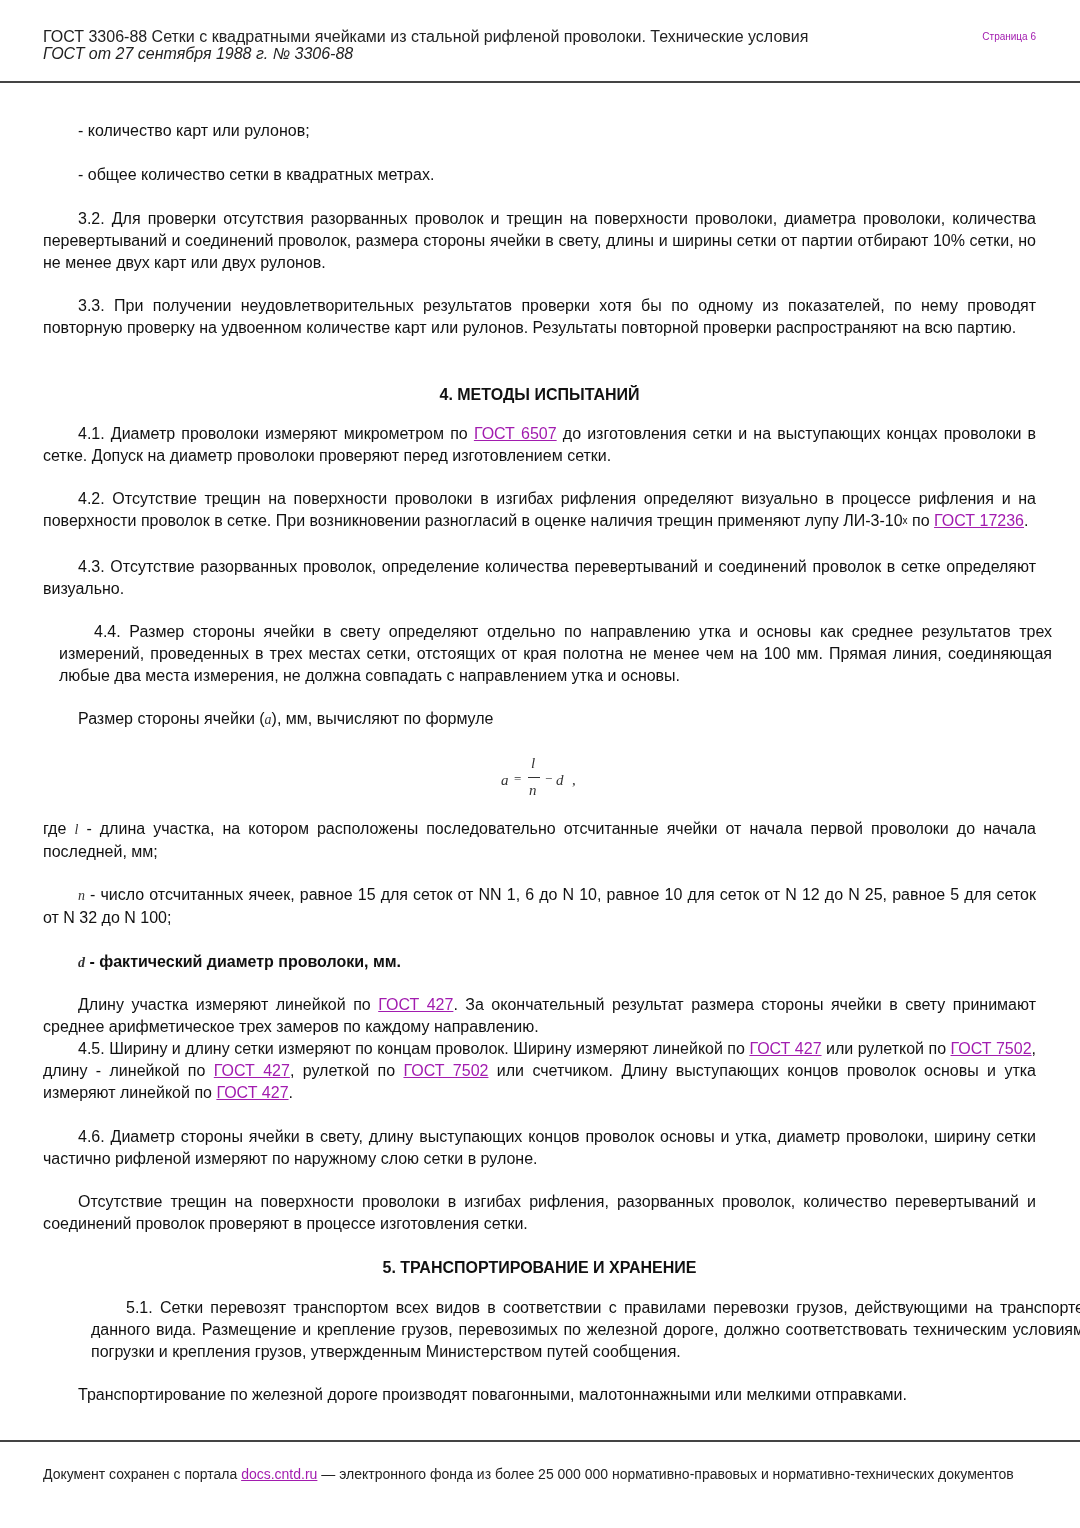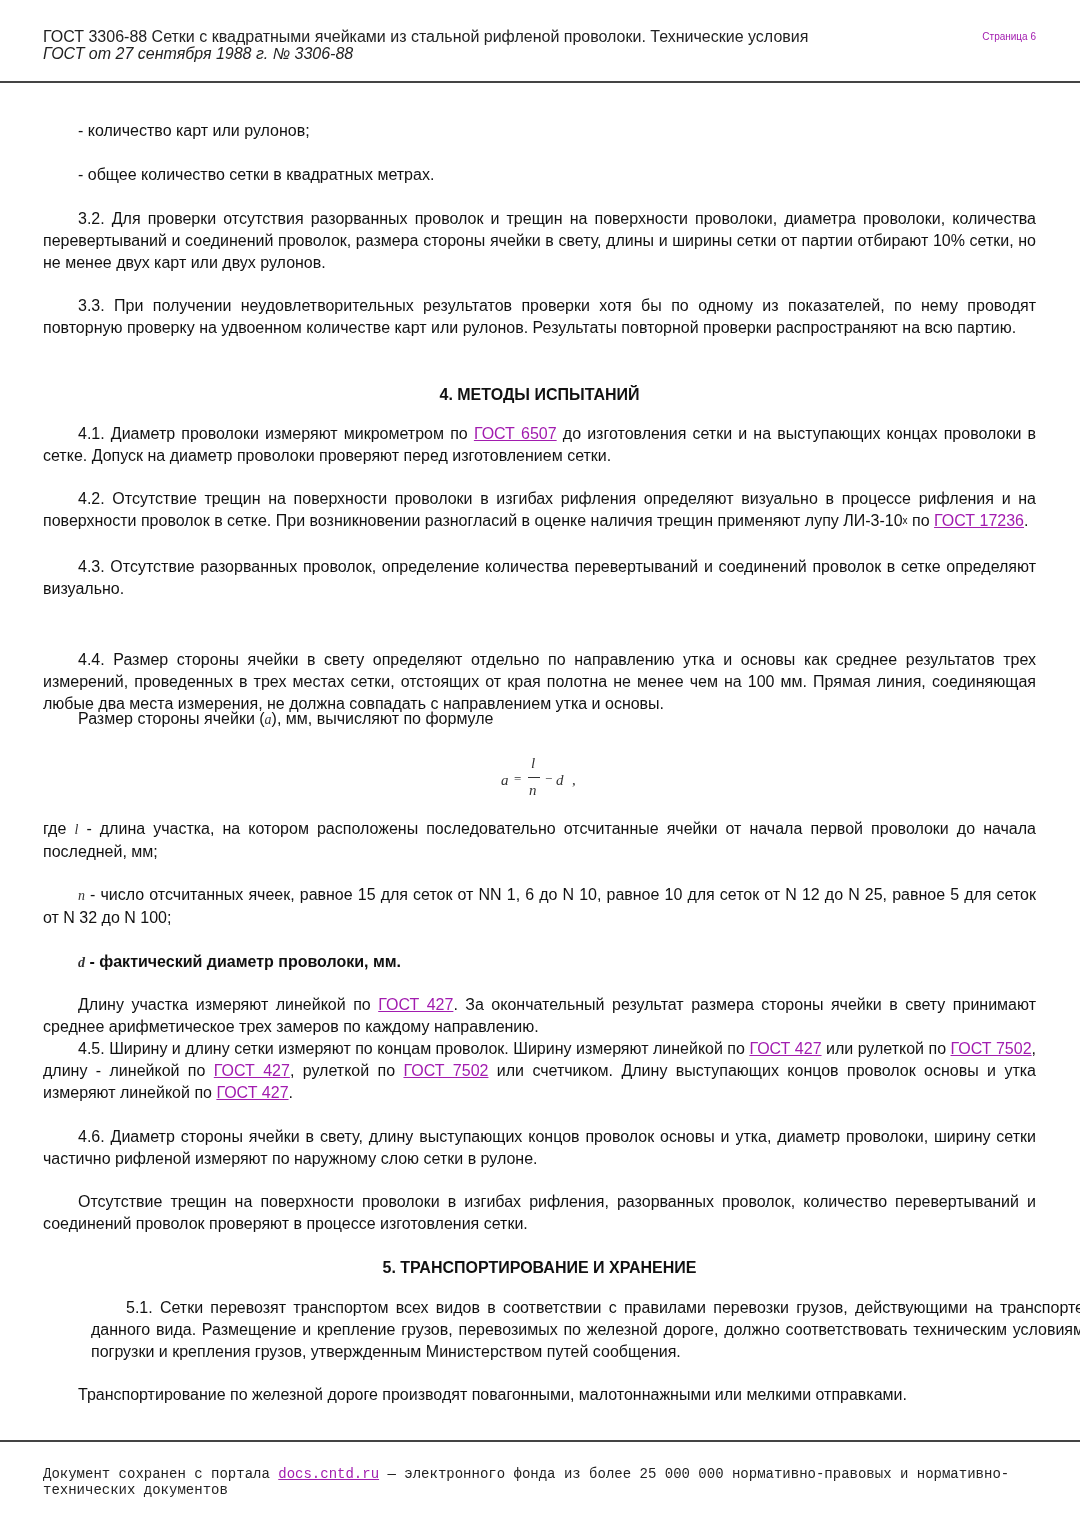--- a/index.html
+++ b/index.html
@@ -18,21 +18,21 @@
   .formula { position:absolute; left:458px; top:0; width:120px; height:48px;
              font-family:"Liberation Serif", serif; font-style:italic; font-size:15px; color:#333; }
   .formula .a { position:absolute; left:0; top:17px; }
   .formula .eq { position:absolute; left:13px; top:16px; font-style:normal; font-size:13px; }
   .formula .num { position:absolute; left:30px; top:0; }
   .formula .bar { position:absolute; left:27px; top:25px; width:12px; height:1px; background:#333; }
   .formula .den { position:absolute; left:28px; top:27px; }
   .formula .minus { position:absolute; left:44px; top:16px; font-style:normal; font-size:13px; }
   .formula .d { position:absolute; left:55px; top:17px; }
   .formula .comma { position:absolute; left:71px; top:17px; font-style:normal; }
-  .ftr { position:absolute; left:43px; top:1466px; width:990px; font-size:14px; line-height:16px; color:#222;font-family:Liberation Mono, monospace; }
+  .ftr { position:absolute; left:43px; top:1466px; width:990px; font-size:14px; line-height:16px; color:#222; }
   sup.x { font-size:10px; vertical-align:2px; }
 </style>
 </head>
 <body>
 
 <div class="hdr">
   <div>ГОСТ 3306-88 Сетки с квадратными ячейками из стальной рифленой проволоки. Технические условия</div>
   <div class="t2">ГОСТ от 27 сентября 1988 г. № 3306-88</div>
 </div>
 <div class="pg">Страница 6</div>
@@ -47,21 +47,21 @@
   <div class="blk ind" style="top:295px;">3.3. При получении неудовлетворительных результатов проверки хотя бы по одному из показателей, по нему проводят повторную проверку на удвоенном количестве карт или рулонов. Результаты повторной проверки распространяют на всю партию.</div>
 
   <div class="h" style="top:384px;">4. МЕТОДЫ ИСПЫТАНИЙ</div>
 
   <div class="blk ind" style="top:423px;"><span>4.1. Диаметр проволоки измеряют микрометром по </span><a class="lnk" href="#">ГОСТ 6507</a><span> до изготовления сетки и на выступающих концах проволоки в сетке. Допуск на диаметр проволоки проверяют перед изготовлением сетки.</span></div>
 
   <div class="blk ind" style="top:488px;"><span>4.2. Отсутствие трещин на поверхности проволоки в изгибах рифления определяют визуально в процессе рифления и на поверхности проволок в сетке. При возникновении разногласий в оценке наличия трещин применяют лупу ЛИ-3-10</span><sup class="x">x</sup><span> по </span><a class="lnk" href="#">ГОСТ 17236</a><span>.</span></div>
 
   <div class="blk ind" style="top:556px;">4.3. Отсутствие разорванных проволок, определение количества перевертываний и соединений проволок в сетке определяют визуально.</div>
 
-  <div class="blk ind" style="top:649px;">4.4. Размер стороны ячейки в свету определяют отдельно по направлению утка и основы как среднее результатов трех измерений, проведенных в трех местах сетки, отстоящих от края полотна не менее чем на 100 мм. Прямая линия, соединяющая любые два места измерения, не должна совпадать с направлением утка и основы.</div>
+  <div class="blk ind" style="top:621px;margin-left:16px;">4.4. Размер стороны ячейки в свету определяют отдельно по направлению утка и основы как среднее результатов трех измерений, проведенных в трех местах сетки, отстоящих от края полотна не менее чем на 100 мм. Прямая линия, соединяющая любые два места измерения, не должна совпадать с направлением утка и основы.</div>
 
   <div class="blk ind" style="top:708px;"><span>Размер стороны ячейки (</span><span class="var">a</span><span>), мм, вычисляют по формуле</span></div>
 
   <div style="position:absolute; left:0; top:752px; width:993px; height:48px;">
     <div class="formula">
       <span class="a">a</span>
       <span class="eq">=</span>
       <span class="num">l</span>
       <span class="bar"></span>
       <span class="den">n</span>

